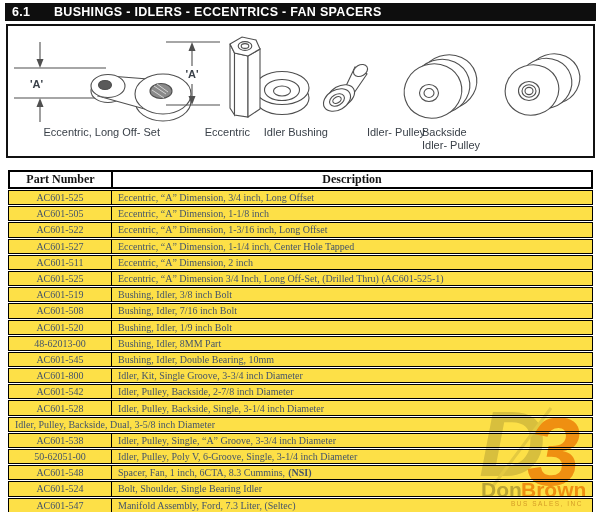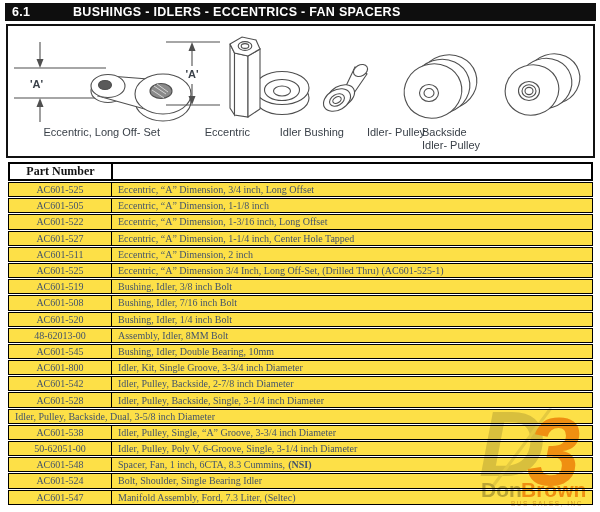--- a/index.html
+++ b/index.html
@@ -7,38 +7,37 @@
   #page {
     position:relative; width:600px; height:512px; background:#fff; overflow:hidden;
     font-family:"Liberation Serif", serif;
   }
   
   .section-bar {
     position:absolute; left:5px; top:3px; width:591px; height:18px;
     background:#0e0e0e; color:#fff; display:flex; align-items:center;
     font-family:"Liberation Sans", sans-serif; font-weight:bold; font-size:12.5px;
     letter-spacing:.3px;
-    gap:19px;
   }
   .section-num { margin-left:7px; width:42px; }
   .section-title { margin-left:0; }
   
   .diagram-box {
     position:absolute; left:6px; top:24px; width:589px; height:134px;
     border:2.5px solid #111; background:#fff;
   }
   .diagram-box svg { position:absolute; left:0; top:0; }
   .dlabel {
     position:absolute; top:126px;
     font-family:"Liberation Sans", sans-serif; font-size:11px; color:#3a4149;
     line-height:12.5px;
   }
   .dl-center { text-align:right; }
   
-  .ptable { position:absolute; left:8px; top:162px; width:585px; }
+  .ptable { position:absolute; left:8px; top:170px; width:585px; }
   .thead {
     display:flex; height:19px; border:2px solid #000; background:#fff;
     font-weight:bold; font-size:12px; color:#141414;
   }
   .thead .hc1 { width:103px; border-right:2px solid #000; display:flex; align-items:center; justify-content:center; }
   .thead .hc2 { flex:1; display:flex; align-items:center; justify-content:center; }
   .trow {
     display:flex; height:15.2px; margin-top:1px; border:1.8px solid #000; background:#fde047;
     color:#44546a; font-size:10px;
   }
@@ -125,30 +124,31 @@
         <ellipse cx="524" cy="64" rx="27" ry="25" transform="rotate(-18 524 64)" fill="#fff"></ellipse>
         <ellipse cx="521" cy="65" rx="10.5" ry="9.5" fill="#fff"></ellipse>
         <ellipse cx="521" cy="65" rx="7" ry="6.3" fill="#fff"></ellipse>
         <ellipse cx="521" cy="65" rx="4" ry="3.6" fill="#fff"></ellipse>
       </g>
     </svg>
   </div>
 
   <div class="dlabel dl-center" style="left:10px; width:150px;">Eccentric, Long Off- Set</div>
   <div class="dlabel dl-center" style="left:178px; width:72px;">Eccentric</div>
-  <div class="dlabel dl-center" style="left:272px; width:72px;">Idler Bushing</div>
+  <div class="dlabel dl-center" style="left:256px; width:72px;">Idler Bushing</div>
   <div class="dlabel dl-center" style="left:353px; width:72px;">Idler- Pulley</div>
   <div class="dlabel" style="left:422px; width:80px;">
     <div>Backside</div>
     <div>Idler- Pulley</div>
   </div>
 
   <div class="ptable">
     <div class="thead">
       <div class="hc1">Part Number</div>
+      <div class="hc2">Description</div>
     </div>
 
     <div class="trow">
         <div class="tc-part">AC601-525</div>
         <div class="tc-desc">Eccentric, “A” Dimension, 3/4 inch, Long Offset</div>
       </div>
     <div class="trow">
         <div class="tc-part">AC601-505</div>
         <div class="tc-desc">Eccentric, “A” Dimension, 1-1/8 inch</div>
       </div>
@@ -171,25 +171,25 @@
     <div class="trow">
         <div class="tc-part">AC601-519</div>
         <div class="tc-desc">Bushing, Idler, 3/8 inch Bolt</div>
       </div>
     <div class="trow">
         <div class="tc-part">AC601-508</div>
         <div class="tc-desc">Bushing, Idler, 7/16 inch Bolt</div>
       </div>
     <div class="trow">
         <div class="tc-part">AC601-520</div>
-        <div class="tc-desc">Bushing, Idler, 1/4 inch Bolt</div>
+        <div class="tc-desc">Bushing, Idler, 1/9 inch Bolt</div>
       </div>
     <div class="trow">
         <div class="tc-part">48-62013-00</div>
-        <div class="tc-desc">Assembly, Idler, 8MM Bolt</div>
+        <div class="tc-desc">Bushing, Idler, 8MM Part</div>
       </div>
     <div class="trow">
         <div class="tc-part">AC601-545</div>
         <div class="tc-desc">Bushing, Idler, Double Bearing, 10mm</div>
       </div>
     <div class="trow">
         <div class="tc-part">AC601-800</div>
         <div class="tc-desc">Idler, Kit, Single Groove, 3-3/4 inch Diameter</div>
       </div>
     <div class="trow">

